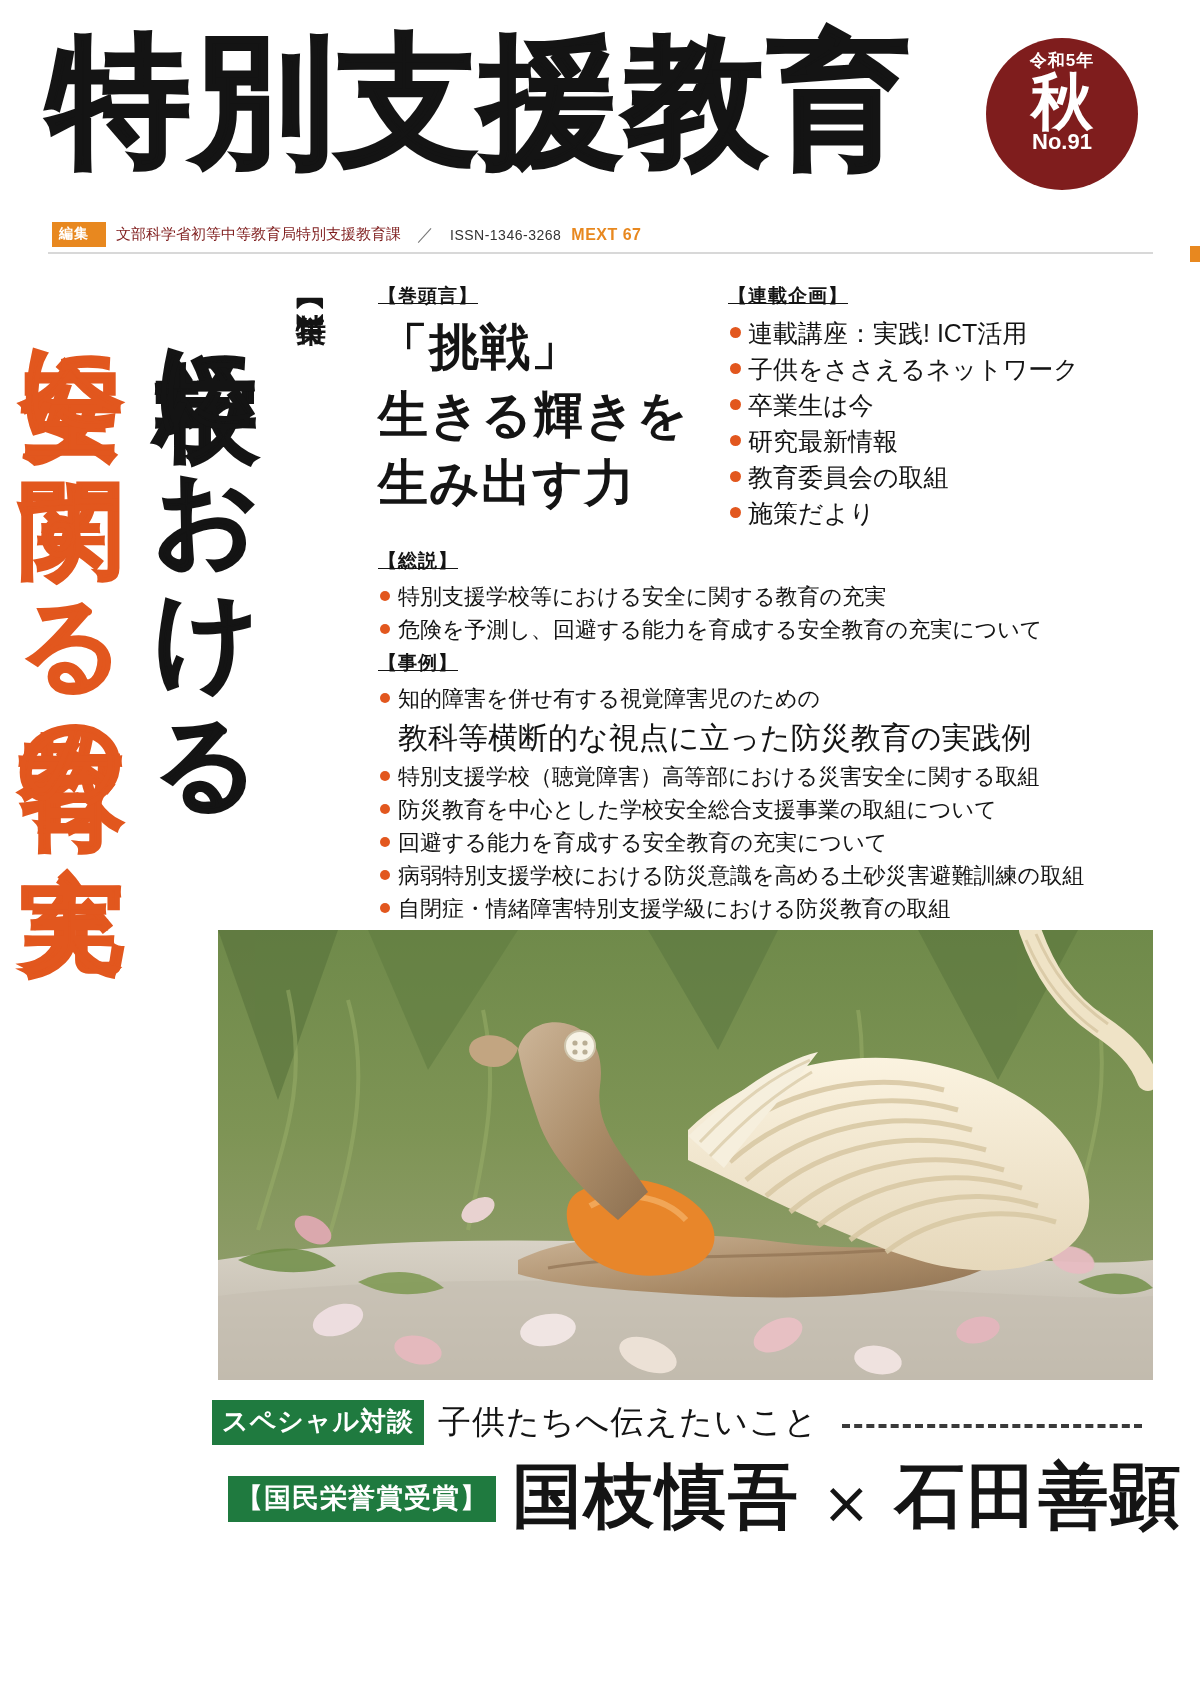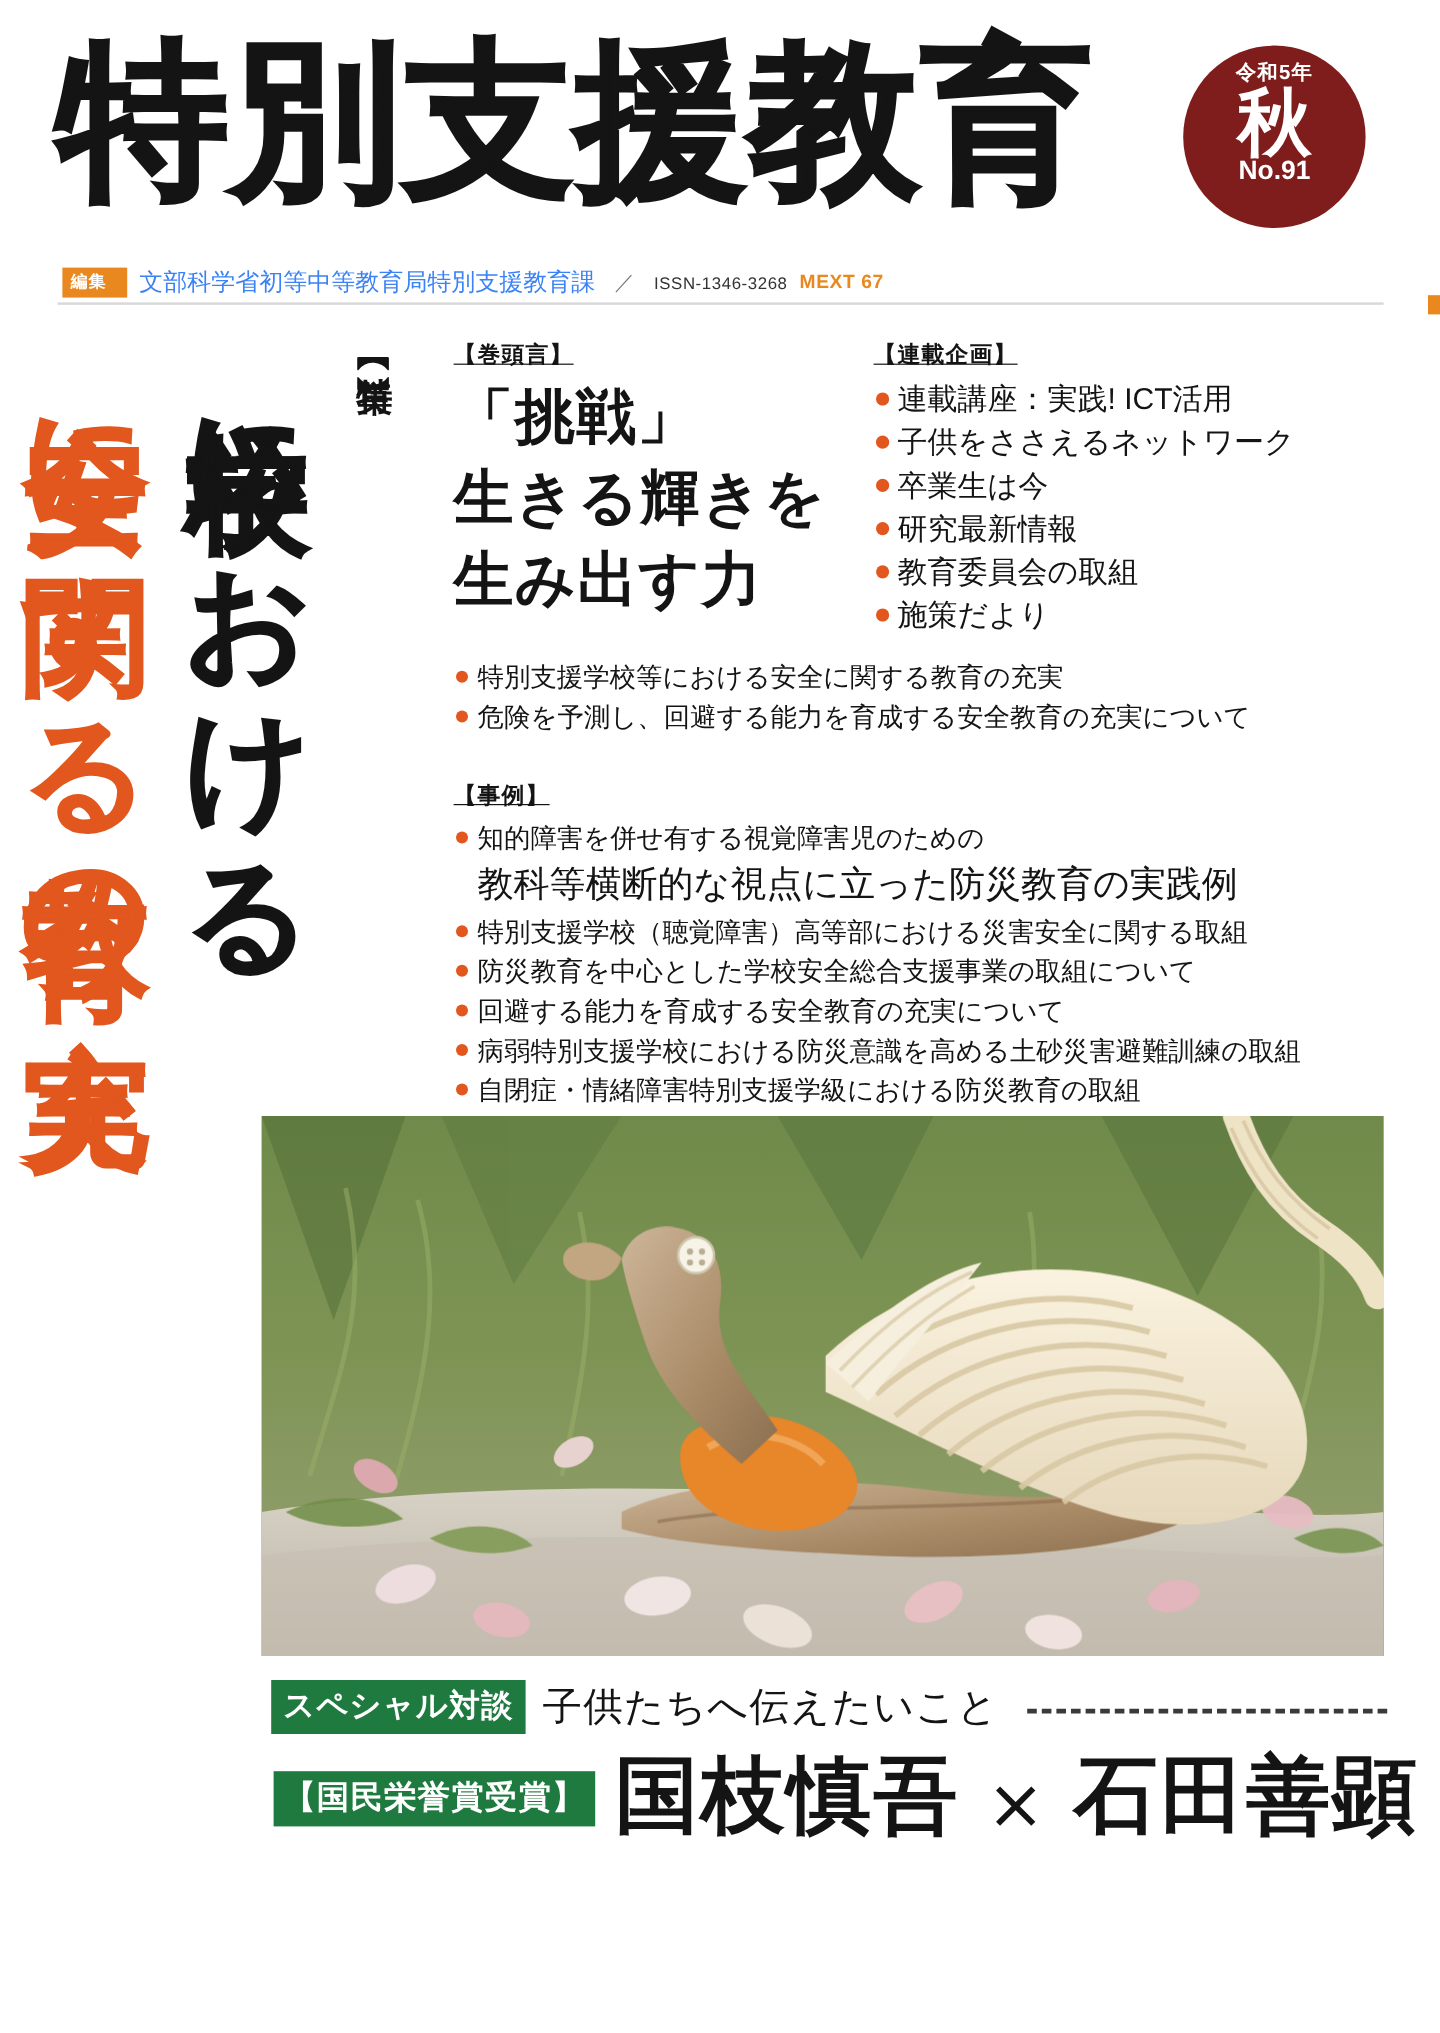--- a/index.html
+++ b/index.html
@@ -87,23 +87,23 @@
   }
   .credit-tag {
     background: #e8881f;
     color: #fff;
     font-size: 14px;
     font-weight: bold;
     padding: 3px 17px 4px 7px;
     letter-spacing: 1px;
   }
   .credit-text {
-    font-size: 20px;
+    font-size: 15px;
     letter-spacing: 0px;
-    color: #3b82f6;
+    color: #7f1d1d;
   }
   .credit-slash {
     color: #777;
     font-size: 17px;
     padding: 0 6px;
   }
   .credit-issn {
     font-size: 14px;
     color: #333;
     letter-spacing: 0.5px;
@@ -255,21 +255,21 @@
     width: 935px;
     height: 450px;
     overflow: hidden;
     background: #7b8c5a;
   }
   .photo svg { display: block; }
 
   
   .special-row {
     position: absolute;
-    left: 226px;
+    left: 212px;
     top: 1400px;
     width: 930px;
     display: flex;
     align-items: center;
     gap: 14px;
     text-align: right;
   }
   .special-tag {
     background: #1f7a3f;
     color: #fff;
@@ -376,20 +376,21 @@
       <li>連載講座：実践! ICT活用</li>
       <li>子供をささえるネットワーク</li>
       <li>卒業生は今</li>
       <li>研究最新情報</li>
       <li>教育委員会の取組</li>
       <li>施策だより</li>
     </ul>
   </div>
 
   <div class="block-sosetsu">
+    <div class="sec-label">【総説】</div>
     <ul class="bullet-list">
       <li>特別支援学校等における安全に関する教育の充実</li>
       <li>危険を予測し、回避する能力を育成する安全教育の充実について</li>
     </ul>
   </div>
 
   <div class="block-jirei">
     <div class="sec-label">【事例】</div>
     <ul class="bullet-list">
       <li>知的障害を併せ有する視覚障害児のための</li>

